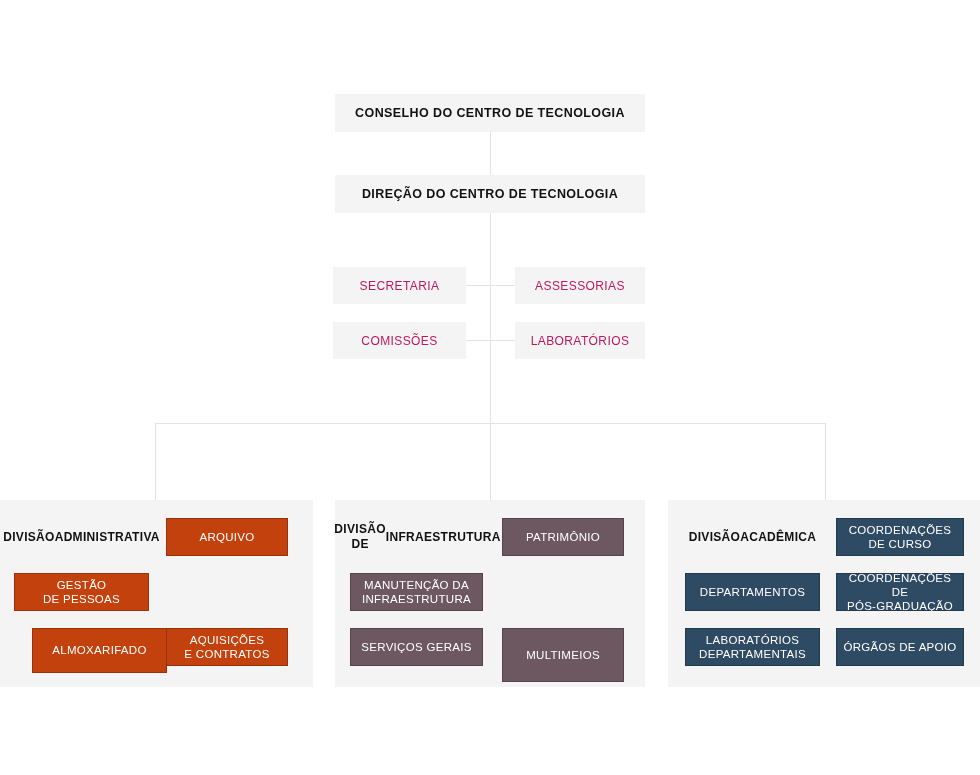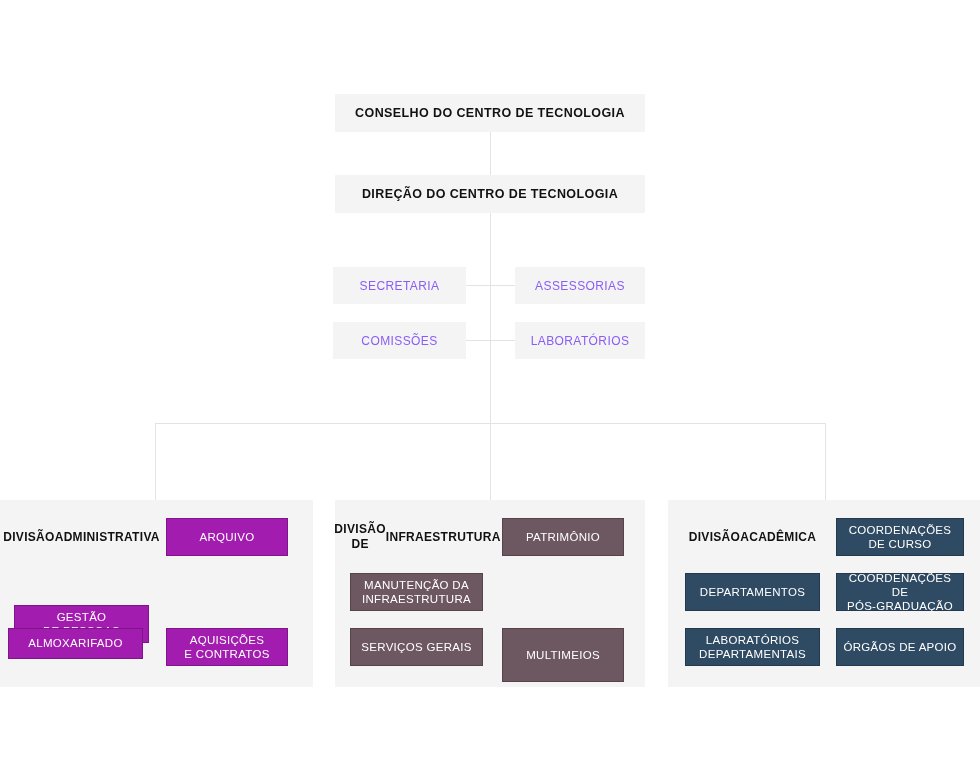--- a/index.html
+++ b/index.html
@@ -40,21 +40,21 @@
     letter-spacing: 0.4px;
     box-sizing: border-box;
   }
   .node-top {
     font-size: 12.5px;
     font-weight: bold;
   }
   .node-sub {
     font-size: 12px;
     font-weight: normal;
-    color: #8b5cf6;
+    color: #be185d;
   }
 
   
   .panel {
     position: absolute;
     background: #f4f4f4;
     box-sizing: border-box;
   }
   .panel-title {
     position: absolute;
@@ -78,21 +78,21 @@
     justify-content: center;
     text-align: center;
     color: #ffffff;
     font-size: 11.5px;
     line-height: 1.22;
     letter-spacing: 0.3px;
     box-sizing: border-box;
     border: 1px solid rgba(0,0,0,0.22);
     padding: 0 4px;
   }
-  .leaf.admin { background: #a21caf; }
+  .leaf.admin { background: #c2410c; }
   .leaf.infra { background: #6d5862; }
   .leaf.acad  { background: #2f4a63; }
 </style>
 </head>
 <body>
 
 <div id="chart">
 
   <div class="line line-v" style="left:490px; top:132px; height:43px;"></div>
 
@@ -121,27 +121,27 @@
 
   <div class="panel" style="left:0px; top:500px; width:313px; height:187px;"></div>
   <div class="panel-title" style="left:14px; top:515px; width:135px; height:44px;">
     <span>DIVISÃO</span>
       <br>
     <span>ADMINISTRATIVA</span>
   </div>
   <div class="leaf admin" style="left:166px; top:518px; width:122px; height:38px;">
     <span>ARQUIVO</span>
   </div>
-  <div class="leaf admin" style="left:14px; top:573px; width:135px; height:38px;margin-top:32px;">
+  <div class="leaf admin" style="left:14px; top:573px; width:135px; height:38px;">
     <span>
       <span>GESTÃO</span><br>
       <span>DE PESSOAS</span>
     </span>
   </div>
-  <div class="leaf admin" style="left:8px; top:628px; width:135px; height:31px;">
+  <div class="leaf admin" style="left:32px; top:628px; width:135px; height:45px;">
     <span>ALMOXARIFADO</span>
   </div>
   <div class="leaf admin" style="left:166px; top:628px; width:122px; height:38px;">
     <span>
       <span>AQUISIÇÕES</span><br>
       <span>E CONTRATOS</span>
     </span>
   </div>
 
   <div class="panel" style="left:335px; top:500px; width:310px; height:187px;"></div>

